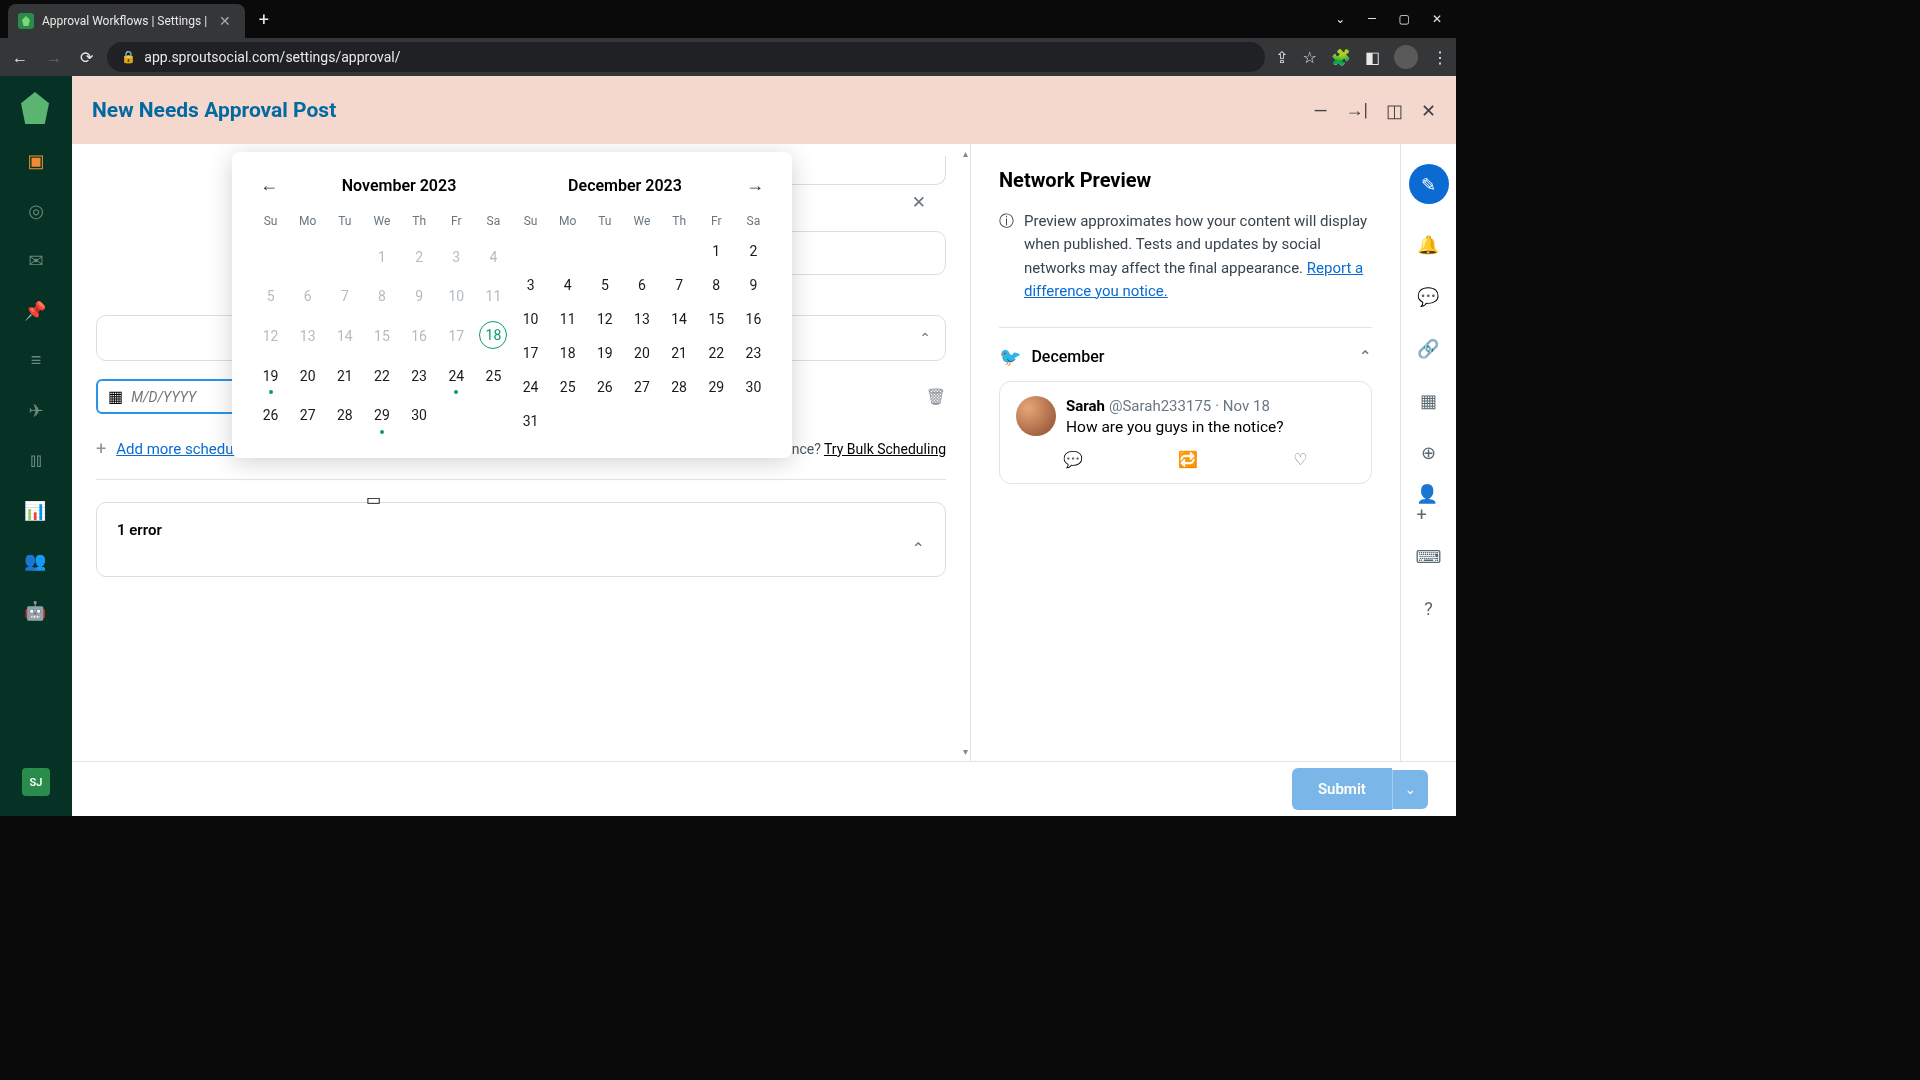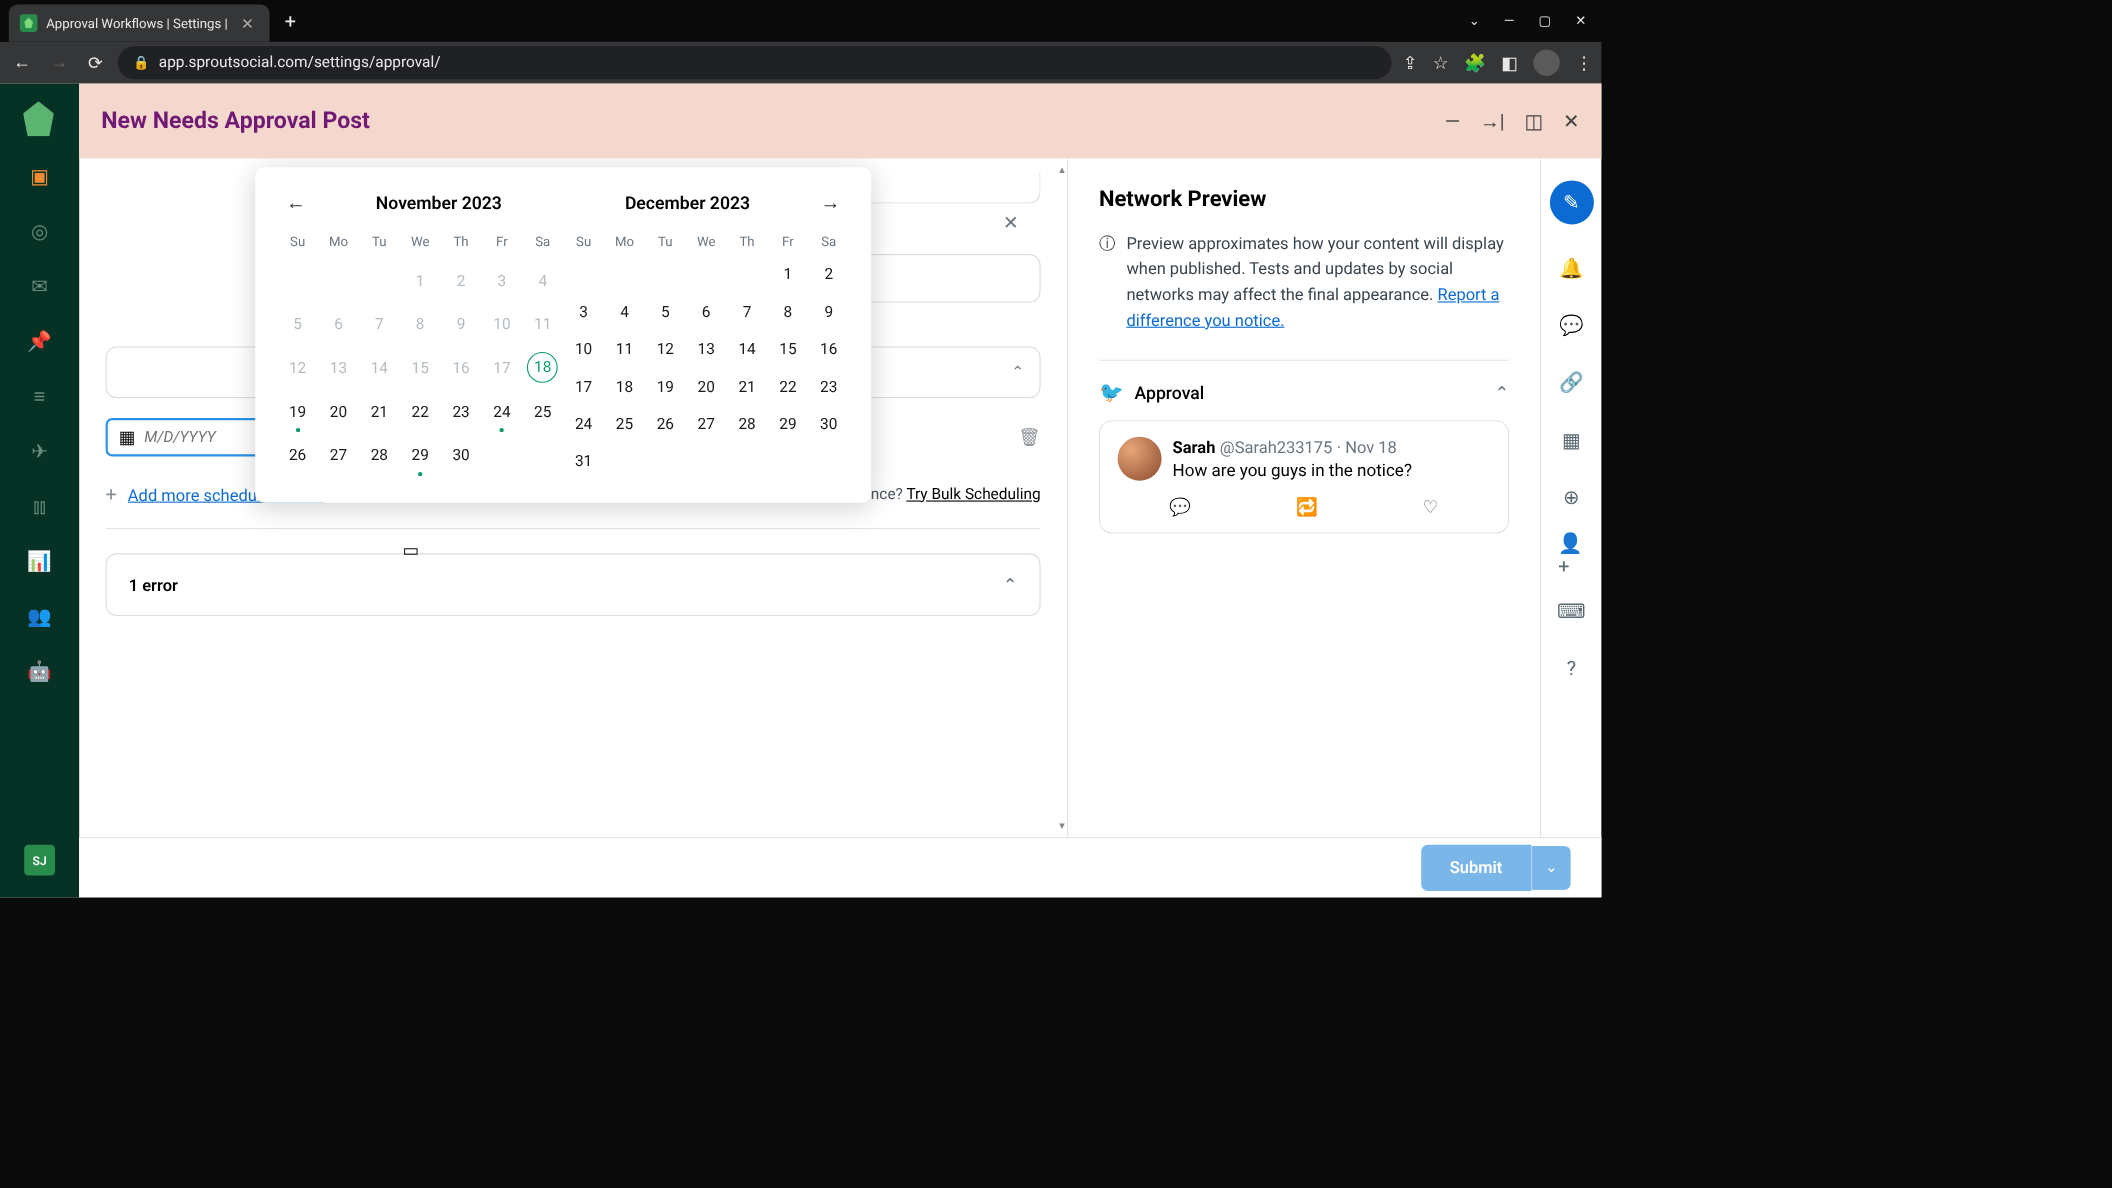--- a/index.html
+++ b/index.html
@@ -31,21 +31,21 @@
 .rail-logo { width: 30px; height: 30px; }
 .rail-logo::before { content: ""; display: block; width: 28px; height: 32px; background: #5bb570; clip-path: polygon(50% 0, 100% 35%, 85% 100%, 15% 100%, 0 35%); }
 .rail-item { width: 24px; height: 24px; color: #6a8a7d; display: flex; align-items: center; justify-content: center; font-size: 18px; cursor: pointer; }
 .rail-item.active { color: #f48b32; }
 .rail-bottom { margin-top: auto; margin-bottom: 20px; }
 .rail-avatar { width: 28px; height: 28px; background: #2a8c4a; border-radius: 4px; display: flex; align-items: center; justify-content: center; color: #fff; font-size: 11px; font-weight: 600; }
 
 
 .main-panel { flex: 1; display: flex; flex-direction: column; position: relative; }
 .panel-header { background: #f4d8cd; height: 68px; display: flex; align-items: center; padding: 0 20px; }
-.panel-title { font-size: 21px; font-weight: 700; color: #701a75; }
+.panel-title { font-size: 21px; font-weight: 700; color: #0369a1; }
 .header-actions { margin-left: auto; display: flex; gap: 18px; align-items: center; color: #444; }
 .header-actions span { cursor: pointer; font-size: 18px; }
 
 .panel-body { flex: 1; display: flex; overflow: hidden; }
 .compose-col { flex: 1; position: relative; padding: 12px 24px; overflow-y: auto; }
 .preview-col { width: 430px; border-left: 1px solid #e3e3e3; padding: 24px 28px; }
 .right-rail { width: 56px; border-left: 1px solid #e3e3e3; display: flex; flex-direction: column; align-items: center; padding-top: 20px; gap: 28px; }
 .right-rail-btn { width: 24px; height: 24px; color: #5a6a72; display: flex; align-items: center; justify-content: center; cursor: pointer; font-size: 18px; }
 .compose-fab { width: 40px; height: 40px; background: #0b6bd3; border-radius: 50%; display: flex; align-items: center; justify-content: center; color: #fff; font-size: 18px; cursor: pointer; }
 
@@ -59,21 +59,21 @@
 .date-input input { border: none; outline: none; font-style: italic; color: #8a9199; font-size: 14px; width: 100%; }
 .time-sel { border: 1px solid #d8dee2; border-radius: 6px; padding: 6px 8px; color: #8a9199; cursor: pointer; }
 .optimal { color: #0b6bd3; font-size: 14px; cursor: pointer; }
 .trash { margin-left: auto; color: #8a9199; cursor: pointer; }
 
 .add-more { display: flex; align-items: center; gap: 10px; margin-top: 24px; padding-bottom: 20px; border-bottom: 1px solid #e3e3e3; }
 .add-more-link { color: #0b6bd3; text-decoration: underline; font-size: 15px; cursor: pointer; }
 .bulk-text { margin-left: auto; font-size: 14px; color: #4a5560; }
 .bulk-link { color: #000000; text-decoration: underline; cursor: pointer; }
 
-.error-box { border: 1px solid #d8dee2; border-radius: 10px; padding: 18px 20px; margin-top: 22px; display: flex; align-items: center; }
+.error-box { border: 1px solid #d8dee2; border-radius: 10px; padding: 18px 20px; margin-top: 22px; display: flex; align-items: flex-start; flex-direction: column; }
 .error-text { font-weight: 600; font-size: 15px; }
 
 
 .calendar-pop { position: absolute; top: 8px; left: 160px; width: 560px; background: #fff; border-radius: 8px; box-shadow: 0 4px 24px rgba(0,0,0,0.18); padding: 18px 20px 22px; z-index: 100; }
 .cal-header { display: flex; align-items: center; justify-content: space-between; }
 .cal-nav { font-size: 18px; color: #333; cursor: pointer; padding: 4px 8px; }
 .cal-months { flex: 1; display: flex; }
 .cal-month { flex: 1; text-align: center; font-weight: 600; font-size: 16px; }
 .cal-grid-wrap { display: flex; margin-top: 10px; }
 .cal-grid { flex: 1; display: grid; grid-template-columns: repeat(7, 1fr); gap: 4px 0; }
@@ -321,21 +321,21 @@
 
       <div class="preview-col">
         <div class="preview-title">Network Preview</div>
         <div class="preview-note">
           <span>ⓘ</span>
           <div><span>Preview approximates how your content will display when published. Tests and updates by social networks may affect the final appearance. </span><a>Report a difference you notice.</a></div>
         </div>
         <div class="tw-section">
           <div class="tw-header">
             <span class="tw-icon">🐦</span>
-            <span class="tw-label">Approval</span>
+            <span class="tw-label">December</span>
             <span class="tw-collapse">⌃</span>
           </div>
           <div class="tw-card">
             <div class="tw-card-head">
               <div class="tw-avatar"></div>
               <div>
                 <div>
                   <span class="tw-name">Sarah</span>
                   <span class="tw-handle">@Sarah233175</span>
                   <span class="tw-date"> · <span>Nov 18</span></span>

